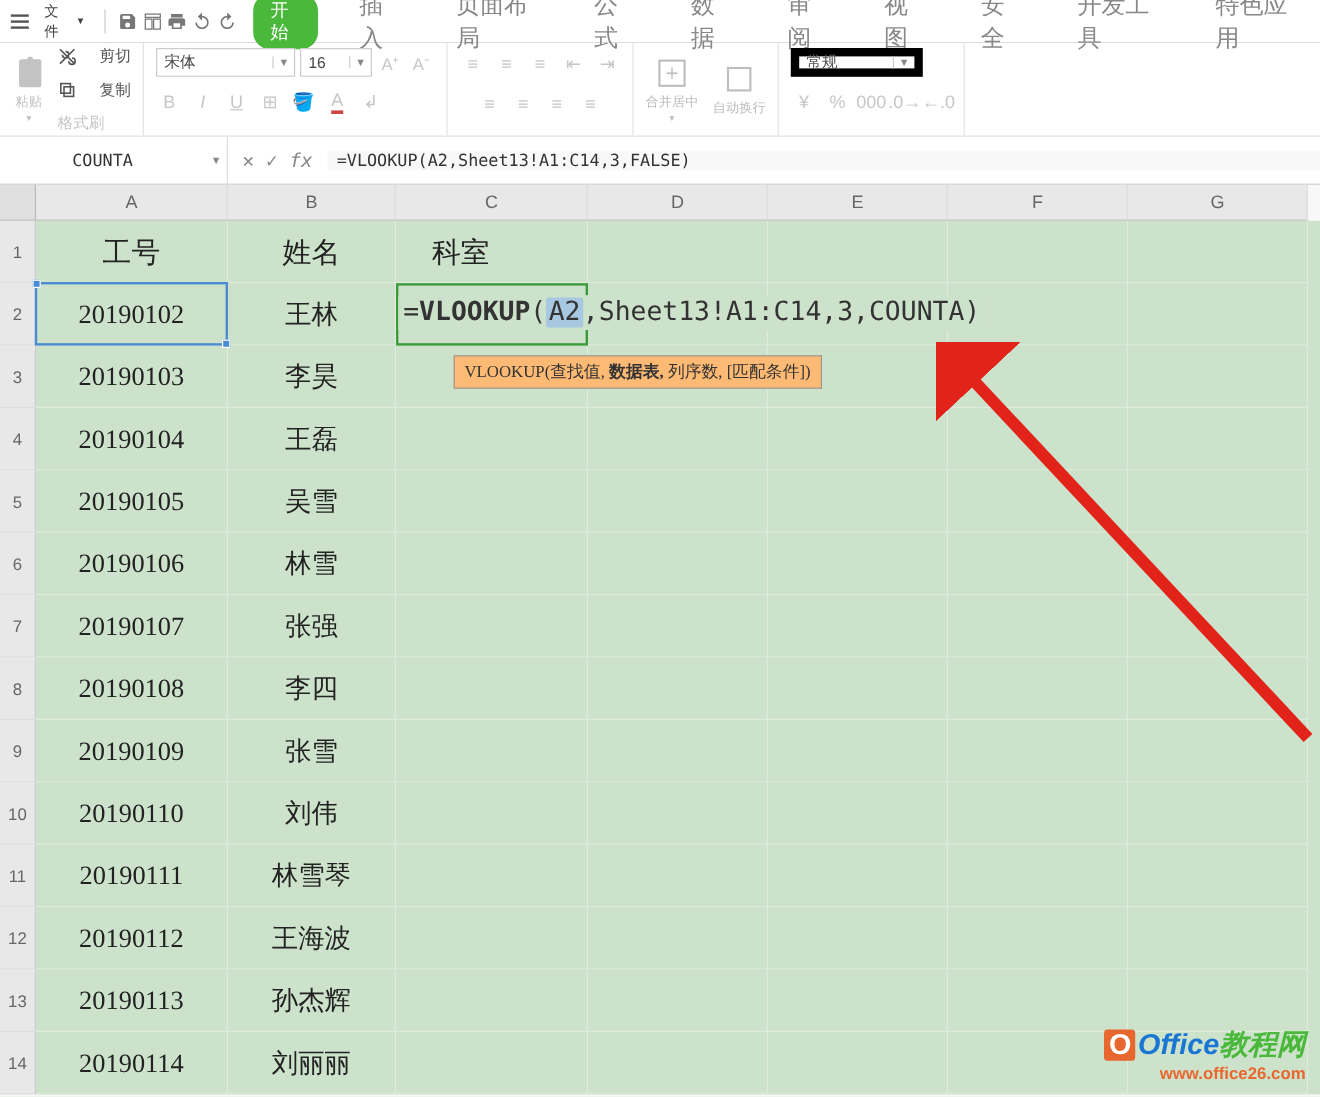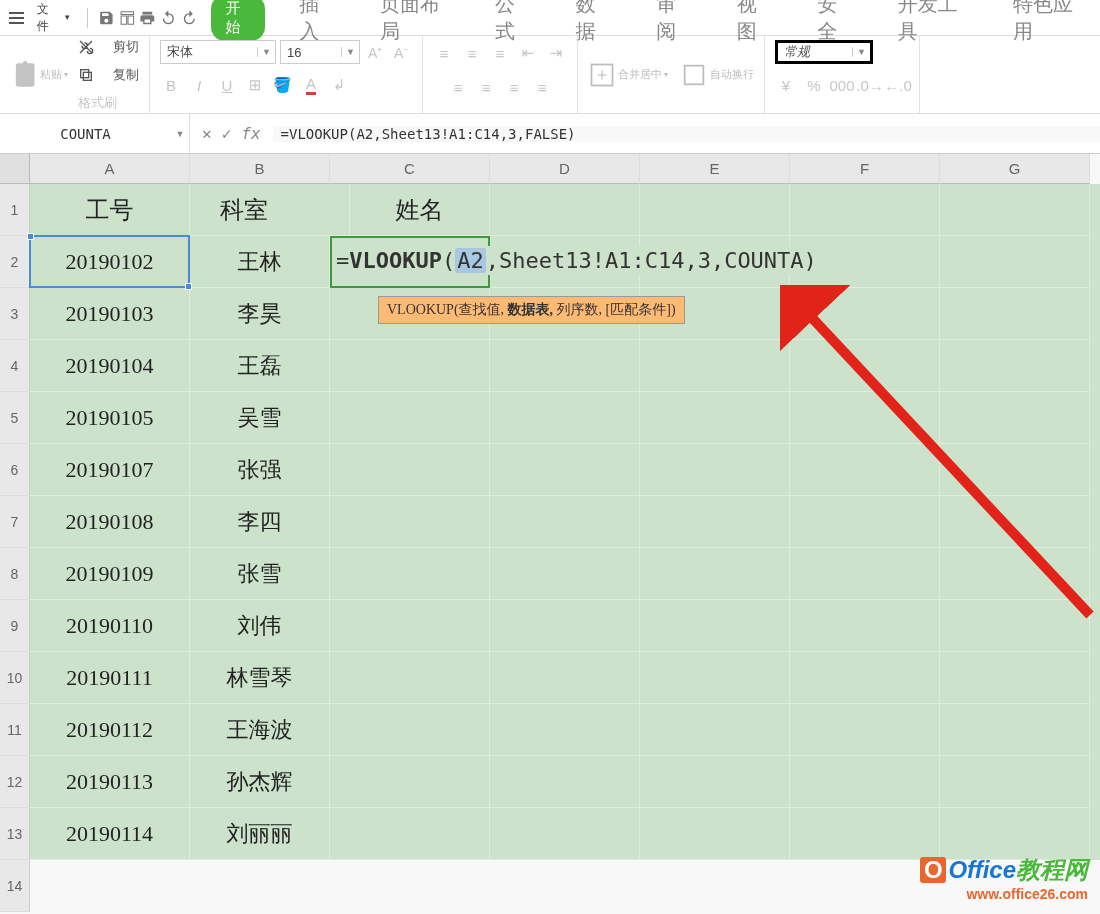--- a/index.html
+++ b/index.html
@@ -13,35 +13,35 @@
     .file-menu .arrow { font-size: 8px; }
     .vsep { width: 1px; height: 20px; background: #ccc; margin: 0 6px; }
     .menu-icon { width: 18px; height: 18px; fill: #777; }
     .tab-btn { padding: 4px 12px; color: #888; font-size: 20px; }
     .tab-btn.active { background: #4ab83a; color: #fff; border-radius: 14px; padding: 4px 14px; font-size: 15px; }
     .tab-group { display: flex; align-items: center; margin-left: 10px; gap: 22px; }
     
     
     .ribbon { display: flex; align-items: stretch; height: 78px; background: #fff; border-bottom: 1px solid #dcdcdc; }
     .ribbon-group { display: flex; align-items: center; padding: 4px 10px; border-right: 1px solid #e3e3e3; }
-    .rg-vert { display: flex; align-items: center; gap: 2px; color: #bdbdbd; font-size: 11px; }
+    .rg-vert { display: flex; flex-direction: column; align-items: center; gap: 2px; color: #bdbdbd; font-size: 11px; }
     .rg-vert .big-icon { width: 28px; height: 28px; fill: #c3c3c3; }
     .rg-vert .arrow { font-size: 8px; }
     .clip-row { display: flex; align-items: center; gap: 19px; height: 22px; color: #555; font-size: 13px; }
     .clip-row.disabled { color: #c6c6c6; }
     .clip-icon { width: 16px; height: 16px; fill: currentColor; }
     .font-box, .size-box { display: flex; align-items: center; background: #fff; border: 1px solid #ccc; height: 24px; }
     .font-box { width: 116px; }
-    .size-box { width: 80px; }
+    .size-box { width: 60px; }
     .font-box span, .size-box span { padding: 0 6px; color: #444; flex: 1; font-size: 13px; }
     .dd-arrow { width: 18px; border-left: 1px solid #ccc; text-align: center; color: #888; font-size: 9px; }
     .aa-btn { width: 22px; height: 22px; display: inline-flex; align-items: center; justify-content: center; color: #c6c6c6; font-size: 14px; }
     .fmt-row { display: flex; align-items: center; gap: 6px; height: 26px; }
     .fmt-btn { width: 22px; height: 22px; display: inline-flex; align-items: center; justify-content: center; color: #c6c6c6; font-size: 15px; }
-    .number-box { display: flex; align-items: center; border: 3px solid #000000; height: 24px; width: 98px; font-style: italic; }
+    .number-box { display: flex; align-items: center; border: 7px solid #000000; height: 24px; width: 110px; }
     .number-box span { padding: 0 6px; color: #555; flex: 1; font-size: 13px; }
     
     
     .fbar { display: flex; align-items: center; height: 40px; background: #fff; border-bottom: 1px solid #ccc; }
     .namebox { width: 190px; height: 100%; border-right: 1px solid #ddd; display: flex; align-items: center; }
     .namebox-input { flex: 1; background: #fff; height: 26px; display: flex; align-items: center; justify-content: center; color: #333; font-family: monospace; font-size: 14px; }
     .namebox-dd { width: 18px; text-align: center; color: #888; font-size: 9px; }
     .fbar-btns { display: flex; align-items: center; gap: 10px; padding: 0 12px; }
     .fbar-btn { color: #888; font-size: 16px; font-family: monospace; }
     .fbar-formula { flex: 1; padding: 0 8px; font-family: monospace; font-size: 14px; color: #333; background: #f8f8f8; }
@@ -271,22 +271,22 @@
       <div class="col-h col-B">B</div>
       <div class="col-h col-C">C</div>
       <div class="col-h col-D">D</div>
       <div class="col-h col-E">E</div>
       <div class="col-h col-F">F</div>
       <div class="col-h col-G">G</div>
     </div>
     <div class="data-rows">
       <div class="data-row hdr-row">
         <div class="cell col-A">工号</div>
+        <div class="cell col-B">姓名</div>
         <div class="cell col-C c-C">科室</div>
-        <div class="cell col-B">姓名</div>
         <div class="cell col-D"></div>
         <div class="cell col-E"></div>
         <div class="cell col-F"></div>
         <div class="cell col-G"></div>
       </div>
       <div class="data-row">
         <div class="cell col-A sel-cell">
           <span>20190102</span>
           <div class="sel-border"></div>
           <div class="sel-handle tl"></div>
@@ -327,20 +327,29 @@
       <div class="data-row">
           <div class="cell col-A">20190105</div>
           <div class="cell col-B c-B">吴雪</div>
           <div class="cell col-C"></div>
           <div class="cell col-D"></div>
           <div class="cell col-E"></div>
           <div class="cell col-F"></div>
           <div class="cell col-G"></div>
         </div>
       <div class="data-row">
+          <div class="cell col-A">20190106</div>
+          <div class="cell col-B c-B">林雪</div>
+          <div class="cell col-C"></div>
+          <div class="cell col-D"></div>
+          <div class="cell col-E"></div>
+          <div class="cell col-F"></div>
+          <div class="cell col-G"></div>
+        </div>
+      <div class="data-row">
           <div class="cell col-A">20190107</div>
           <div class="cell col-B c-B">张强</div>
           <div class="cell col-C"></div>
           <div class="cell col-D"></div>
           <div class="cell col-E"></div>
           <div class="cell col-F"></div>
           <div class="cell col-G"></div>
         </div>
       <div class="data-row">
           <div class="cell col-A">20190108</div>

